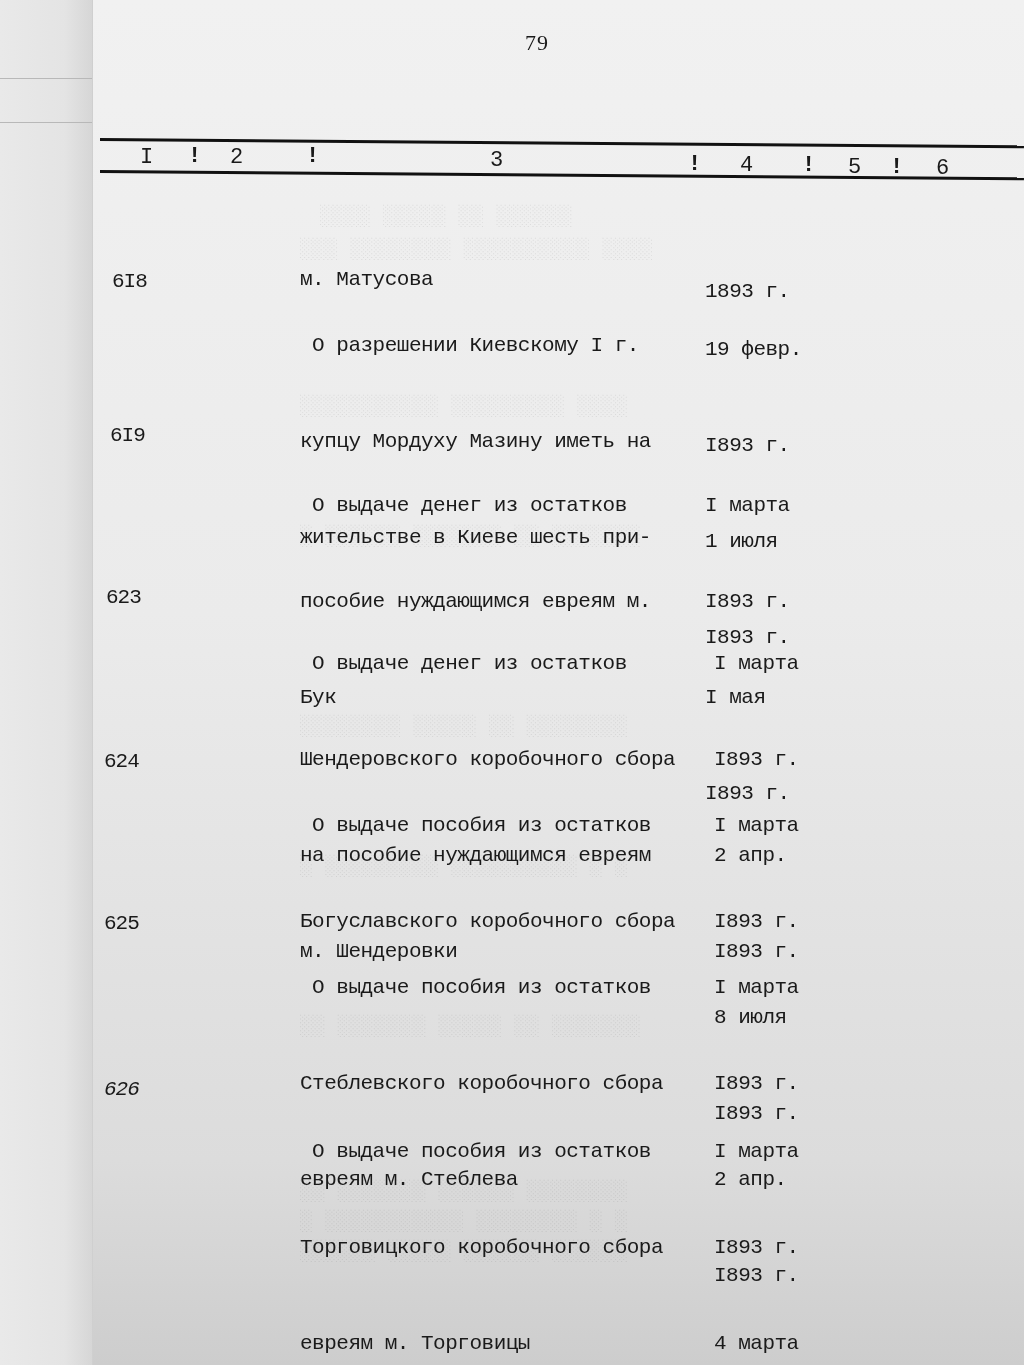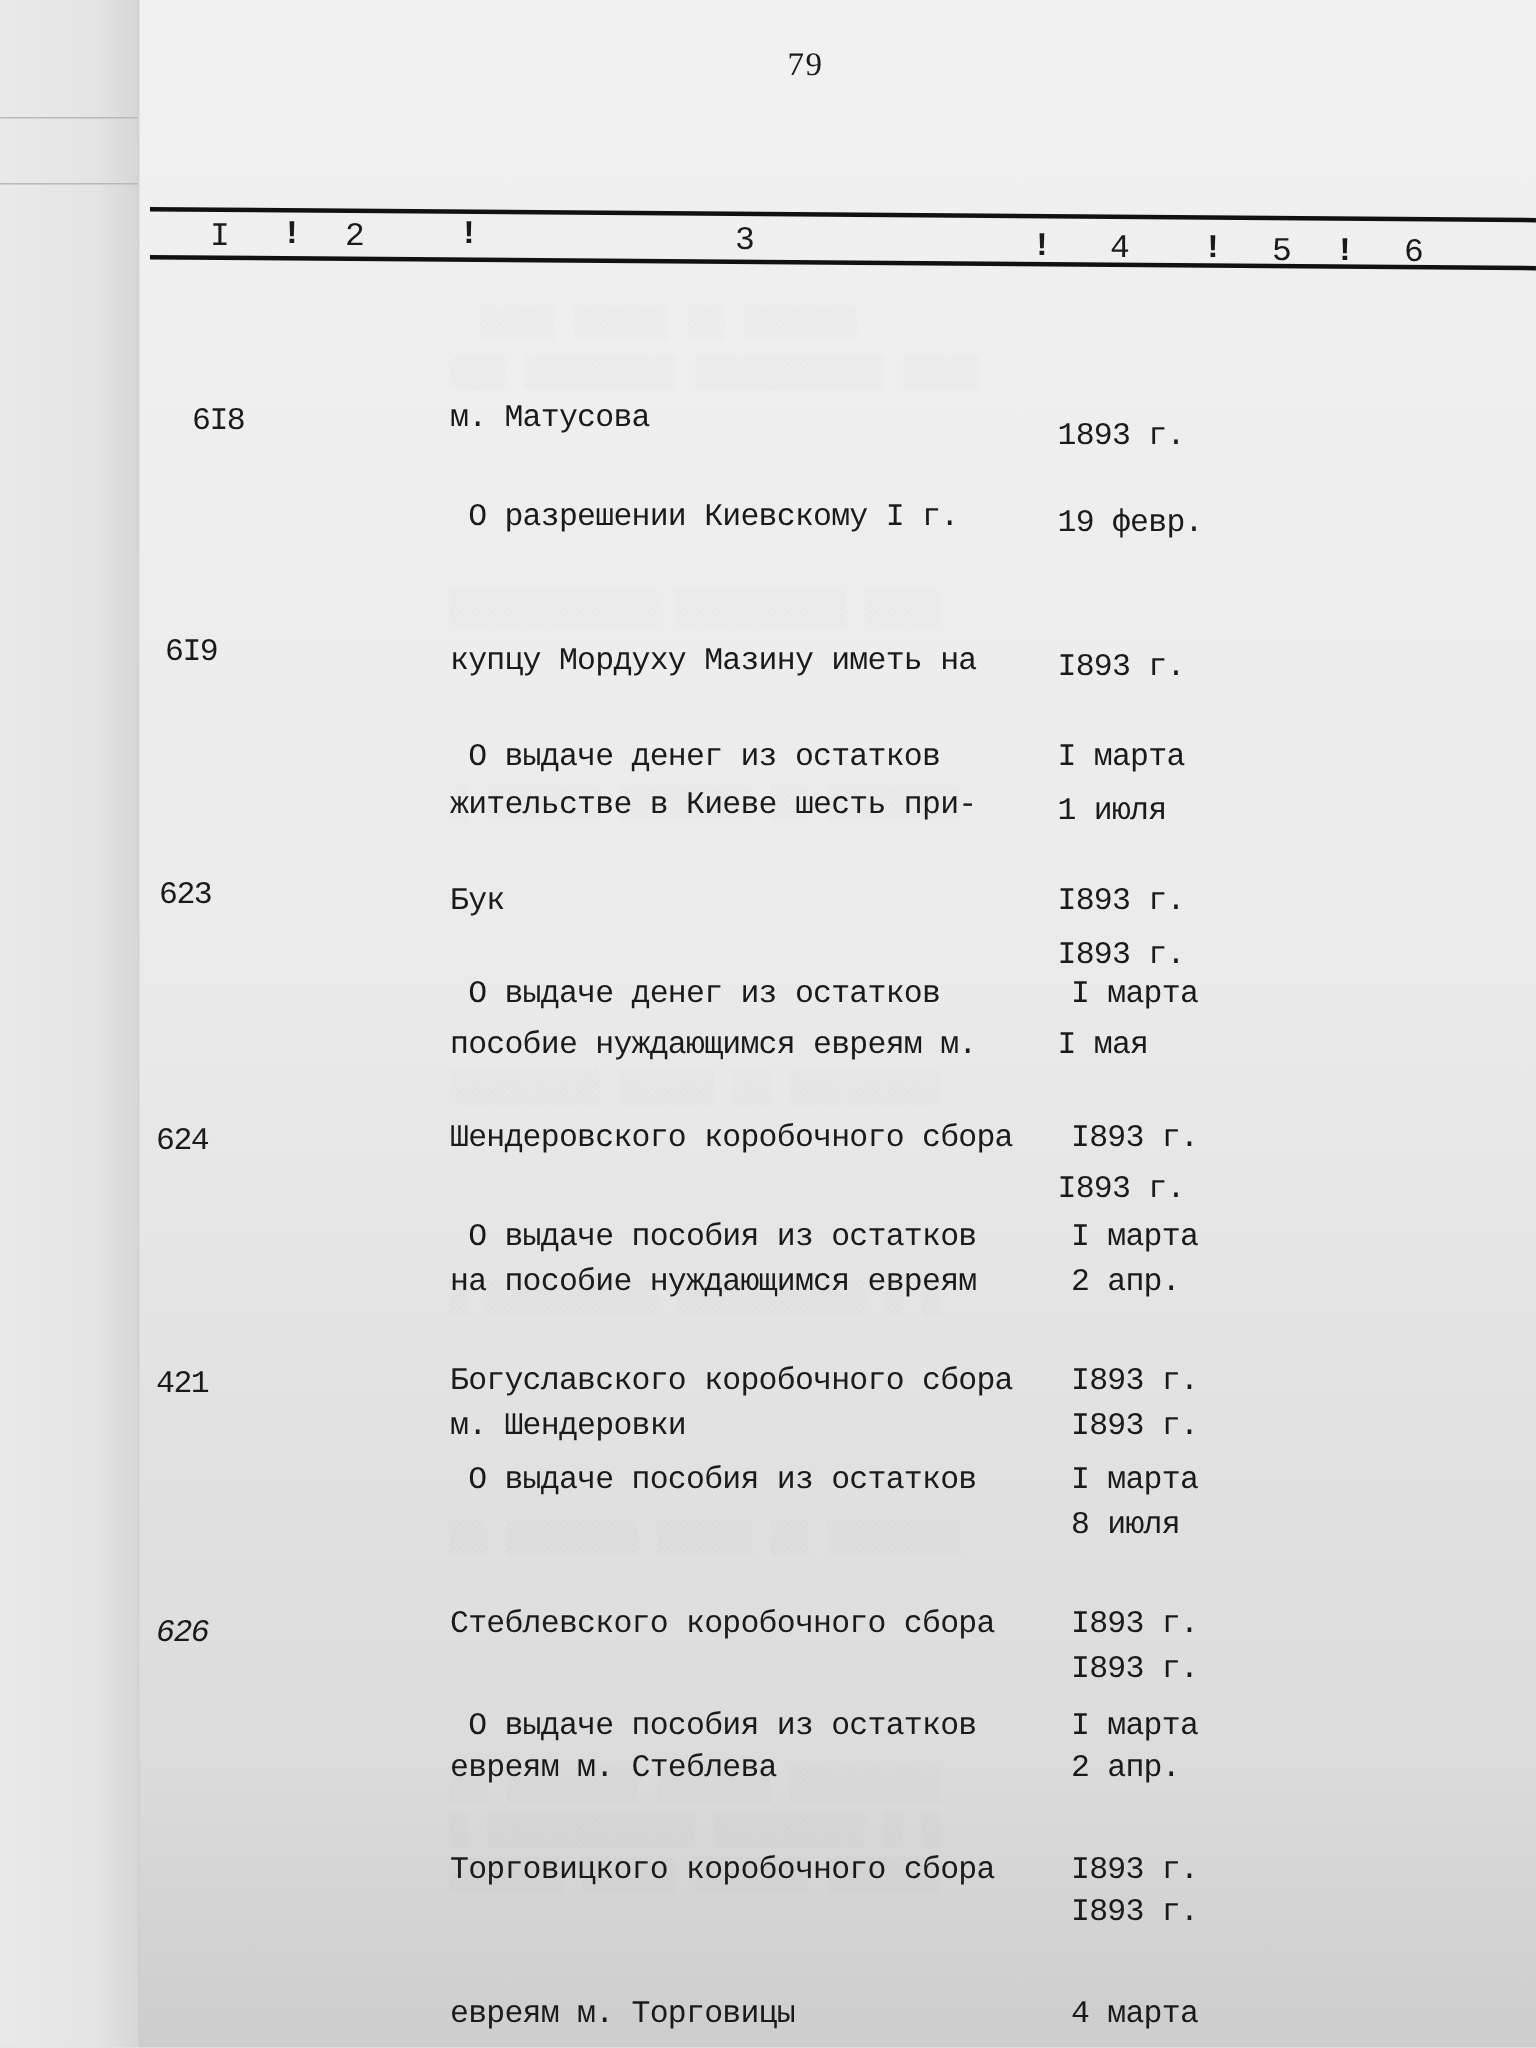--- a/index.html
+++ b/index.html
@@ -132,40 +132,40 @@
 <div>
   <div class="desc" style="top:200px;">
     <div>м. Матусова</div>
   </div>
   <div class="dates" style="top:212px;">
     <div>1893 г.</div>
   </div>
 </div>
 
 <div>
-  <div class="row-num" style="top:270px; left:112px;margin-left:16px;">6I8</div>
+  <div class="row-num" style="top:270px; left:112px;">6I8</div>
   <div class="desc" style="top:266px;">
     <div> О разрешении Киевскому I г.</div>
     <div>купцу Мордуху Мазину иметь на</div>
     <div>жительстве в Киеве шесть при-</div>
   </div>
   <div class="dates" style="top:270px;">
     <div>19 февр.</div>
     <div>I893 г.</div>
     <div>1 июля</div>
     <div>I893 г.</div>
   </div>
 </div>
 
 <div>
   <div class="row-num" style="top:424px; left:110px;">6I9</div>
   <div class="desc" style="top:426px;">
     <div> О выдаче денег из остатков</div>
+    <div>пособие нуждающимся евреям м.</div>
     <div>Бук</div>
-    <div>пособие нуждающимся евреям м.</div>
   </div>
   <div class="dates" style="top:426px;">
     <div>I марта</div>
     <div>I893 г.</div>
     <div>I мая</div>
     <div>I893 г.</div>
   </div>
 </div>
 
 <div>
@@ -192,21 +192,21 @@
   </div>
   <div class="dates" style="top:746px; left:714px;">
     <div>I марта</div>
     <div>I893 г.</div>
     <div>8 июля</div>
     <div>I893 г.</div>
   </div>
 </div>
 
 <div>
-  <div class="row-num" style="top:912px; left:104px;">421</div>
+  <div class="row-num" style="top:912px; left:104px;">625</div>
   <div class="desc" style="top:908px;">
     <div> О выдаче пособия из остатков</div>
     <div>Стеблевского коробочного сбора</div>
     <div>евреям м. Стеблева</div>
   </div>
   <div class="dates" style="top:908px; left:714px;">
     <div>I марта</div>
     <div>I893 г.</div>
     <div>2 апр.</div>
     <div>I893 г.</div>

